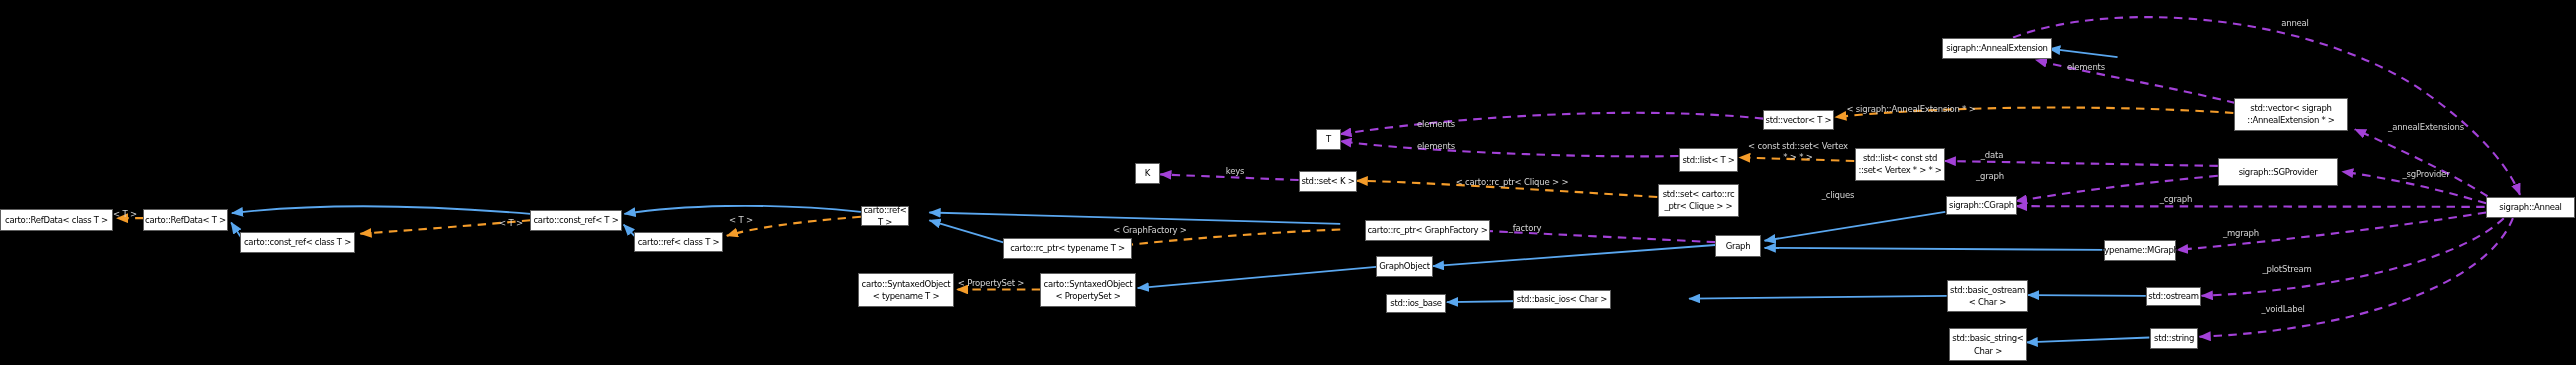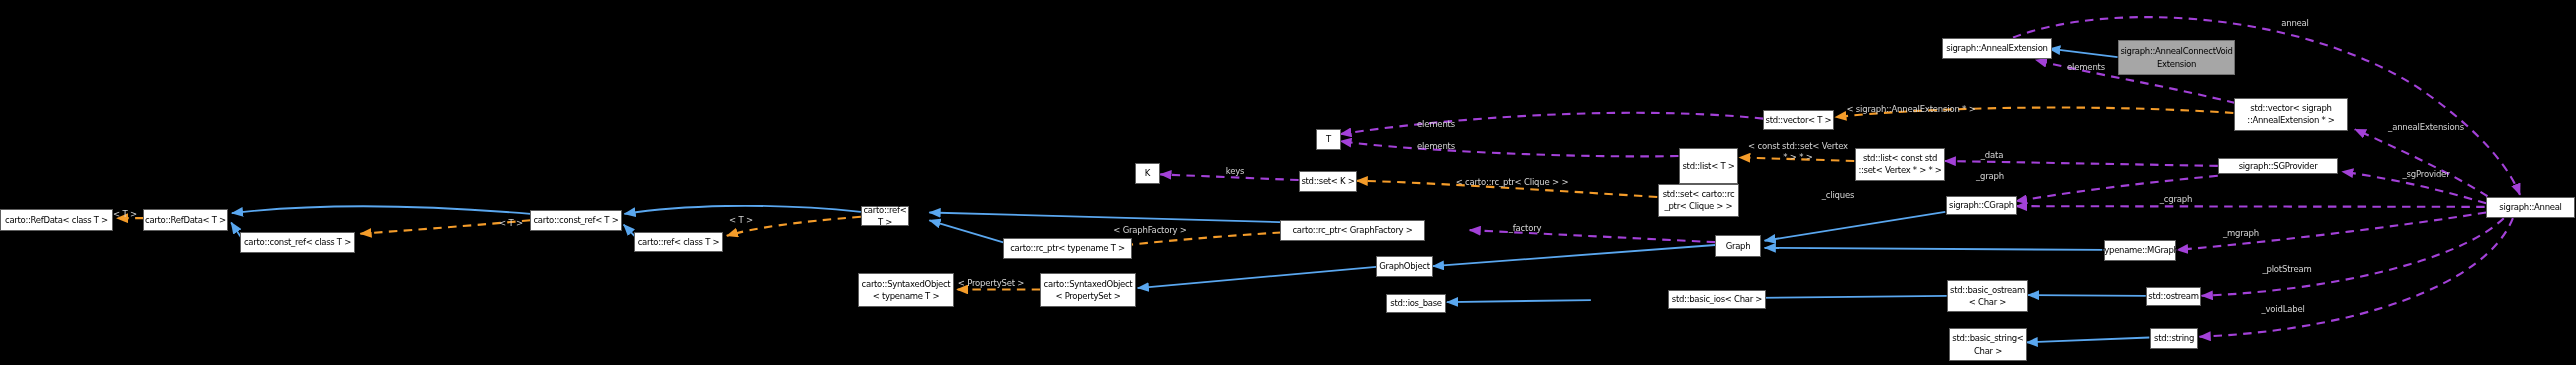--- a/index.html
+++ b/index.html
@@ -82,43 +82,41 @@
   <div class="node" style="left:143px;top:209px;width:85px;height:22px">carto::RefData&lt; T &gt;</div>
   <div class="node" style="left:240px;top:232px;width:115px;height:21px">carto::const_ref&lt; class T &gt;</div>
   <div class="node" style="left:530px;top:210px;width:92px;height:20.5px">carto::const_ref&lt; T &gt;</div>
   <div class="node" style="left:634px;top:232px;width:89px;height:20px">carto::ref&lt; class T &gt;</div>
   <div class="node" style="left:861px;top:206px;width:48px;height:20px">carto::ref&lt; T &gt;</div>
   <div class="node" style="left:1003px;top:238px;width:129px;height:21px">carto::rc_ptr&lt; typename T &gt;</div>
   <div class="node" style="left:858px;top:273px;width:96px;height:34px">carto::SyntaxedObject
 &lt; typename T &gt;</div>
   <div class="node" style="left:1040px;top:273px;width:96px;height:34px">carto::SyntaxedObject
 &lt; PropertySet &gt;</div>
-  <div class="node" style="left:1280px;top:220px;width:145px;height:21px">carto::rc_ptr&lt; GraphFactory &gt;</div>
+  <div class="node" style="left:1365px;top:220px;width:125px;height:21px">carto::rc_ptr&lt; GraphFactory &gt;</div>
   <div class="node" style="left:1376px;top:256px;width:57px;height:21px">GraphObject</div>
   <div class="node" style="left:1715px;top:235px;width:46px;height:22px">Graph</div>
   <div class="node" style="left:1316px;top:129px;width:25px;height:21px">T</div>
   <div class="node" style="left:1135px;top:163px;width:25px;height:21px">K</div>
   <div class="node" style="left:1299px;top:171px;width:58px;height:21px">std::set&lt; K &gt;</div>
   <div class="node" style="left:1763px;top:110px;width:71px;height:20px">std::vector&lt; T &gt;</div>
-  <div class="node" style="left:1679px;top:148px;width:59px;height:36px">std::list&lt; T &gt;</div>
+  <div class="node" style="left:1679px;top:148px;width:59px;height:24px">std::list&lt; T &gt;</div>
   <div class="node" style="left:1658px;top:184px;width:81px;height:32.5px">std::set&lt; carto::rc
 _ptr&lt; Clique &gt; &gt;</div>
   <div class="node" style="left:1855px;top:148px;width:90px;height:32.5px">std::list&lt; const std
 ::set&lt; Vertex * &gt; * &gt;</div>
   <div class="node" style="left:1942px;top:38px;width:110px;height:20.5px">sigraph::AnnealExtension</div>
-  <div class="node highlight" style="left:2118px;top:40px;width:117px;height:35px">sigraph::AnnealConnectVoid
-Extension</div>
   <div class="node" style="left:2234px;top:98px;width:114px;height:32.5px">std::vector&lt; sigraph
 ::AnnealExtension * &gt;</div>
-  <div class="node" style="left:2218px;top:158px;width:120px;height:16px">sigraph::SGProvider</div>
+  <div class="node" style="left:2218px;top:158px;width:120px;height:28px">sigraph::SGProvider</div>
   <div class="node" style="left:1946px;top:196px;width:71px;height:19px">sigraph::CGraph</div>
   <div class="node" style="left:2104px;top:240px;width:72px;height:21px">typename::MGraph</div>
   <div class="node" style="left:2486px;top:197px;width:89px;height:20.5px">sigraph::Anneal</div>
   <div class="node" style="left:1386px;top:294px;width:60px;height:19px">std::ios_base</div>
-  <div class="node" style="left:1668px;top:290px;width:98px;height:19px">std::basic_ios&lt; Char &gt;</div>
+  <div class="node" style="left:1513px;top:290px;width:98px;height:19px">std::basic_ios&lt; Char &gt;</div>
   <div class="node" style="left:1947px;top:280px;width:81px;height:32px">std::basic_ostream
 &lt; Char &gt;</div>
   <div class="node" style="left:2146px;top:287px;width:55px;height:19px">std::ostream</div>
   <div class="node" style="left:1949px;top:328px;width:78px;height:33px">std::basic_string&lt;
 Char &gt;</div>
   <div class="node" style="left:2150px;top:328px;width:48px;height:20.5px">std::string</div>
 
   <div class="elabel" style="left:125px;top:215px">&lt; T &gt;</div>
   <div class="elabel" style="left:511px;top:224px">&lt; T &gt;</div>
   <div class="elabel" style="left:741px;top:221px">&lt; T &gt;</div>

